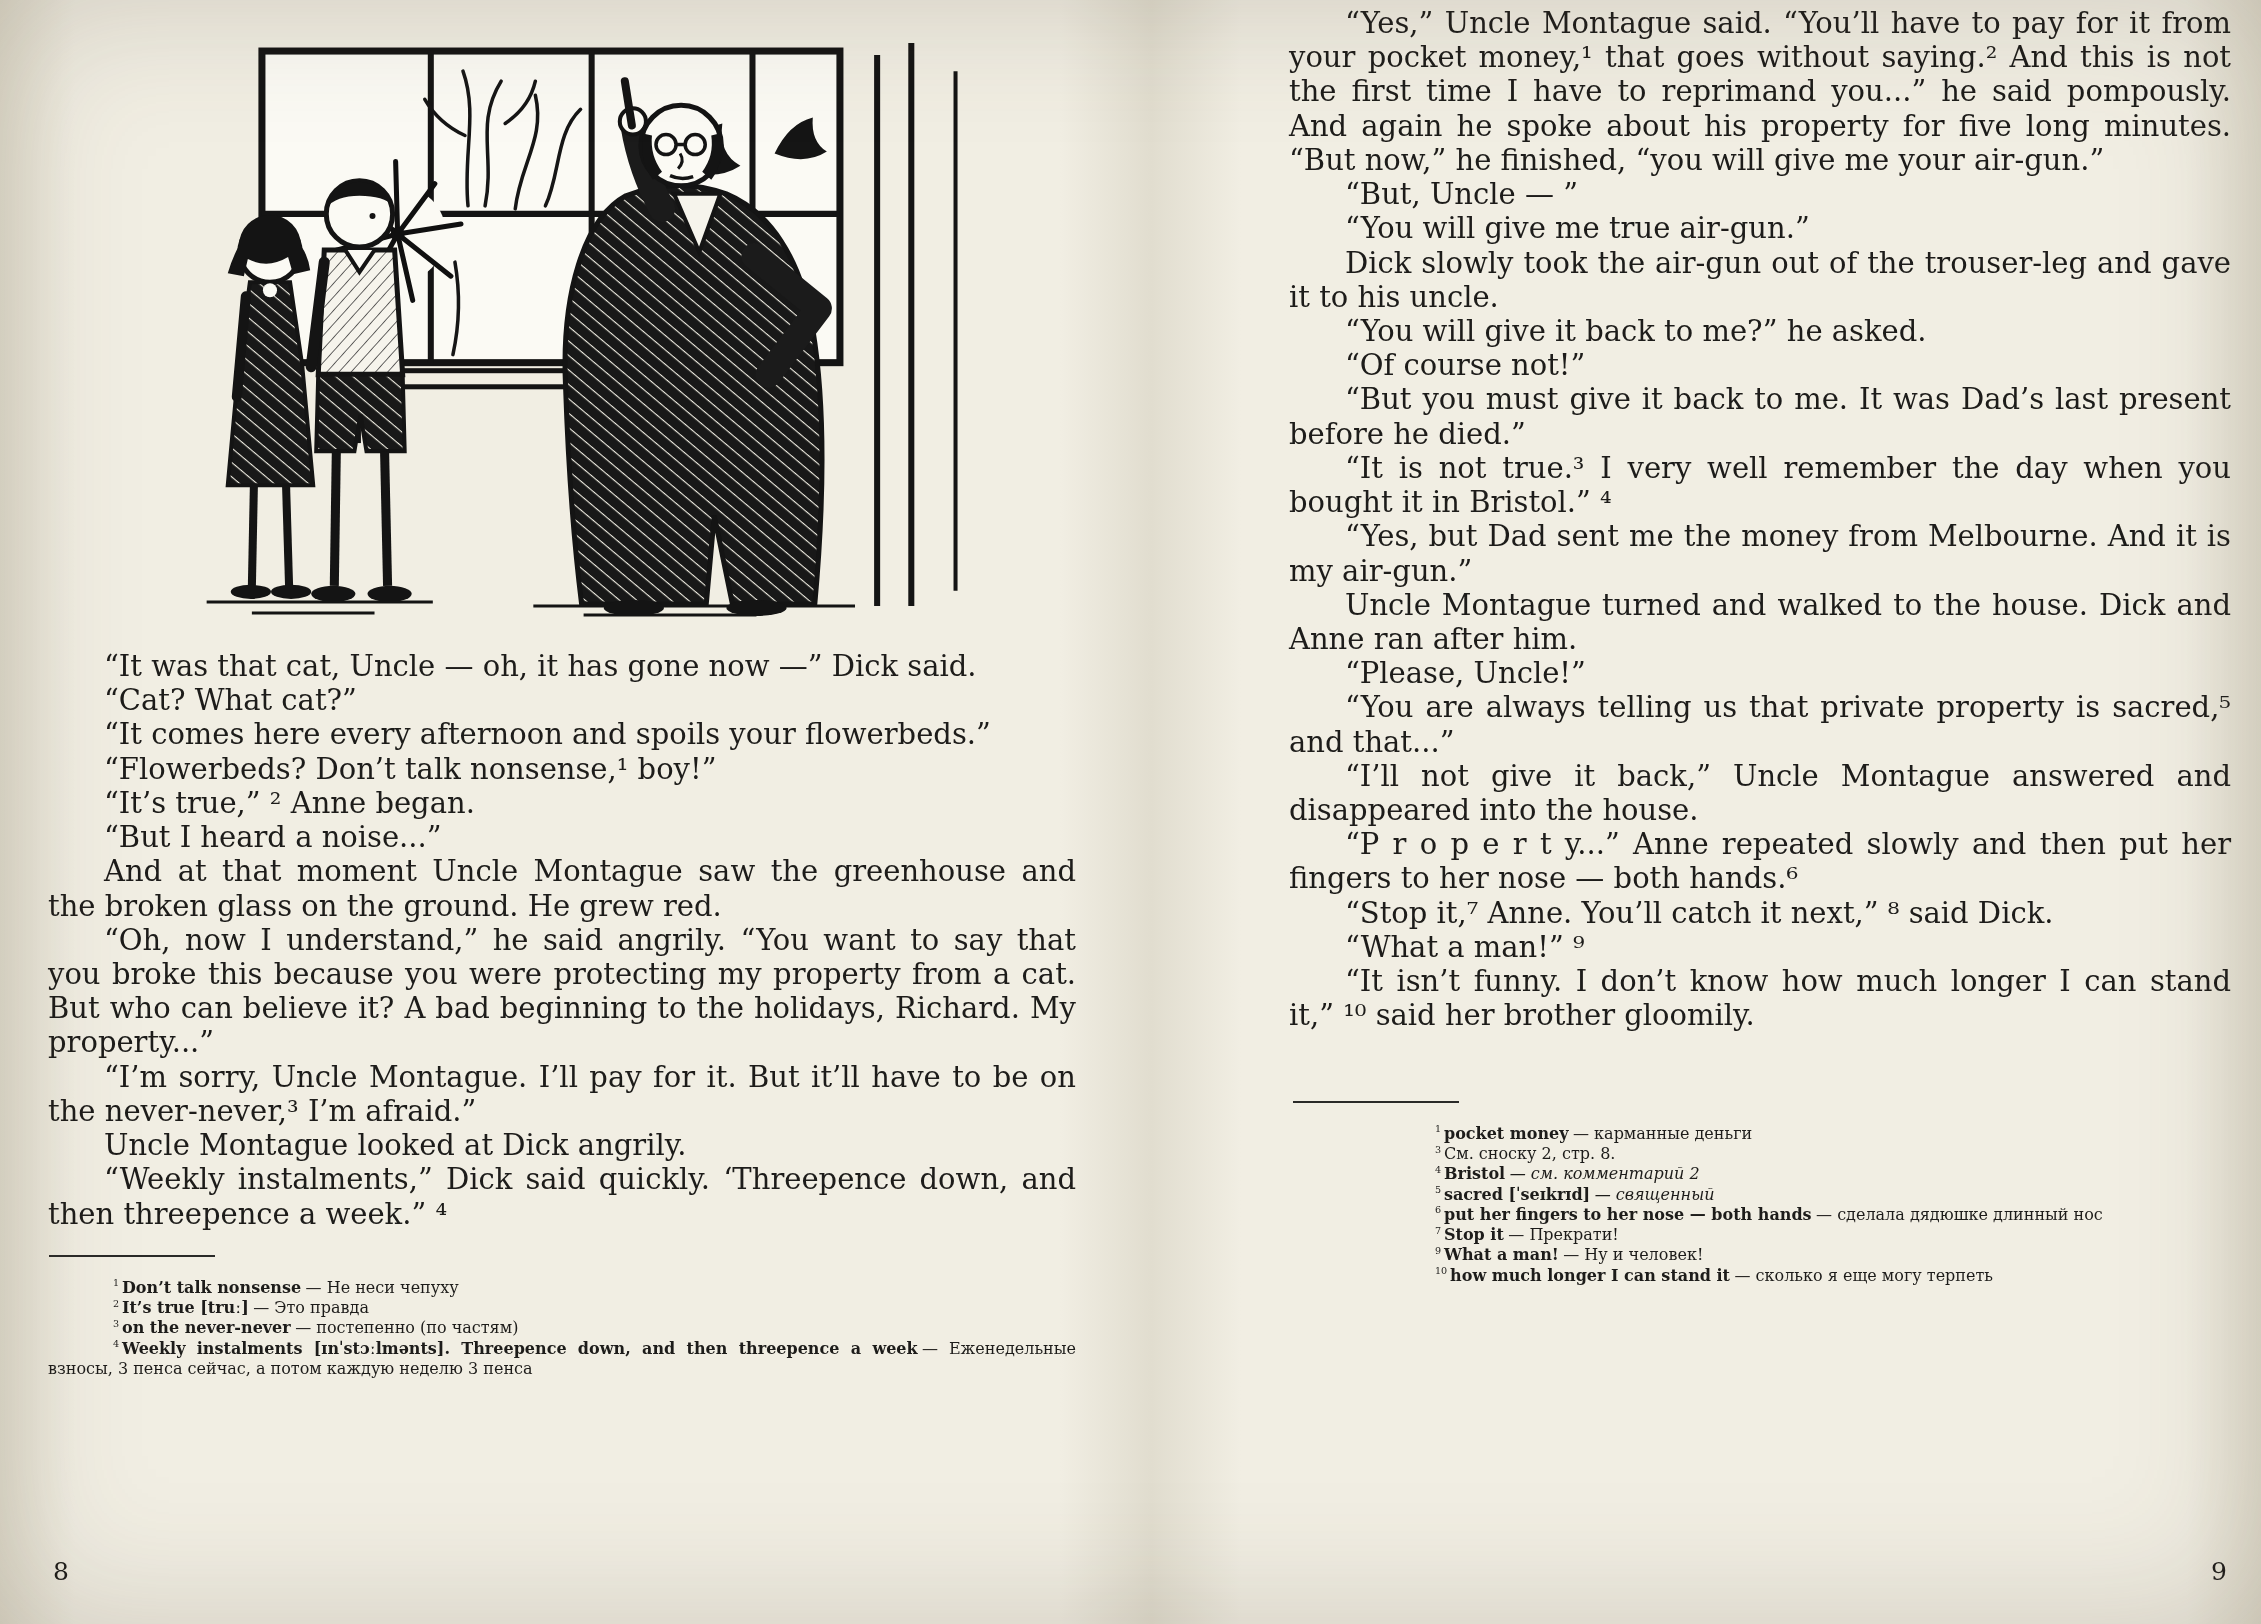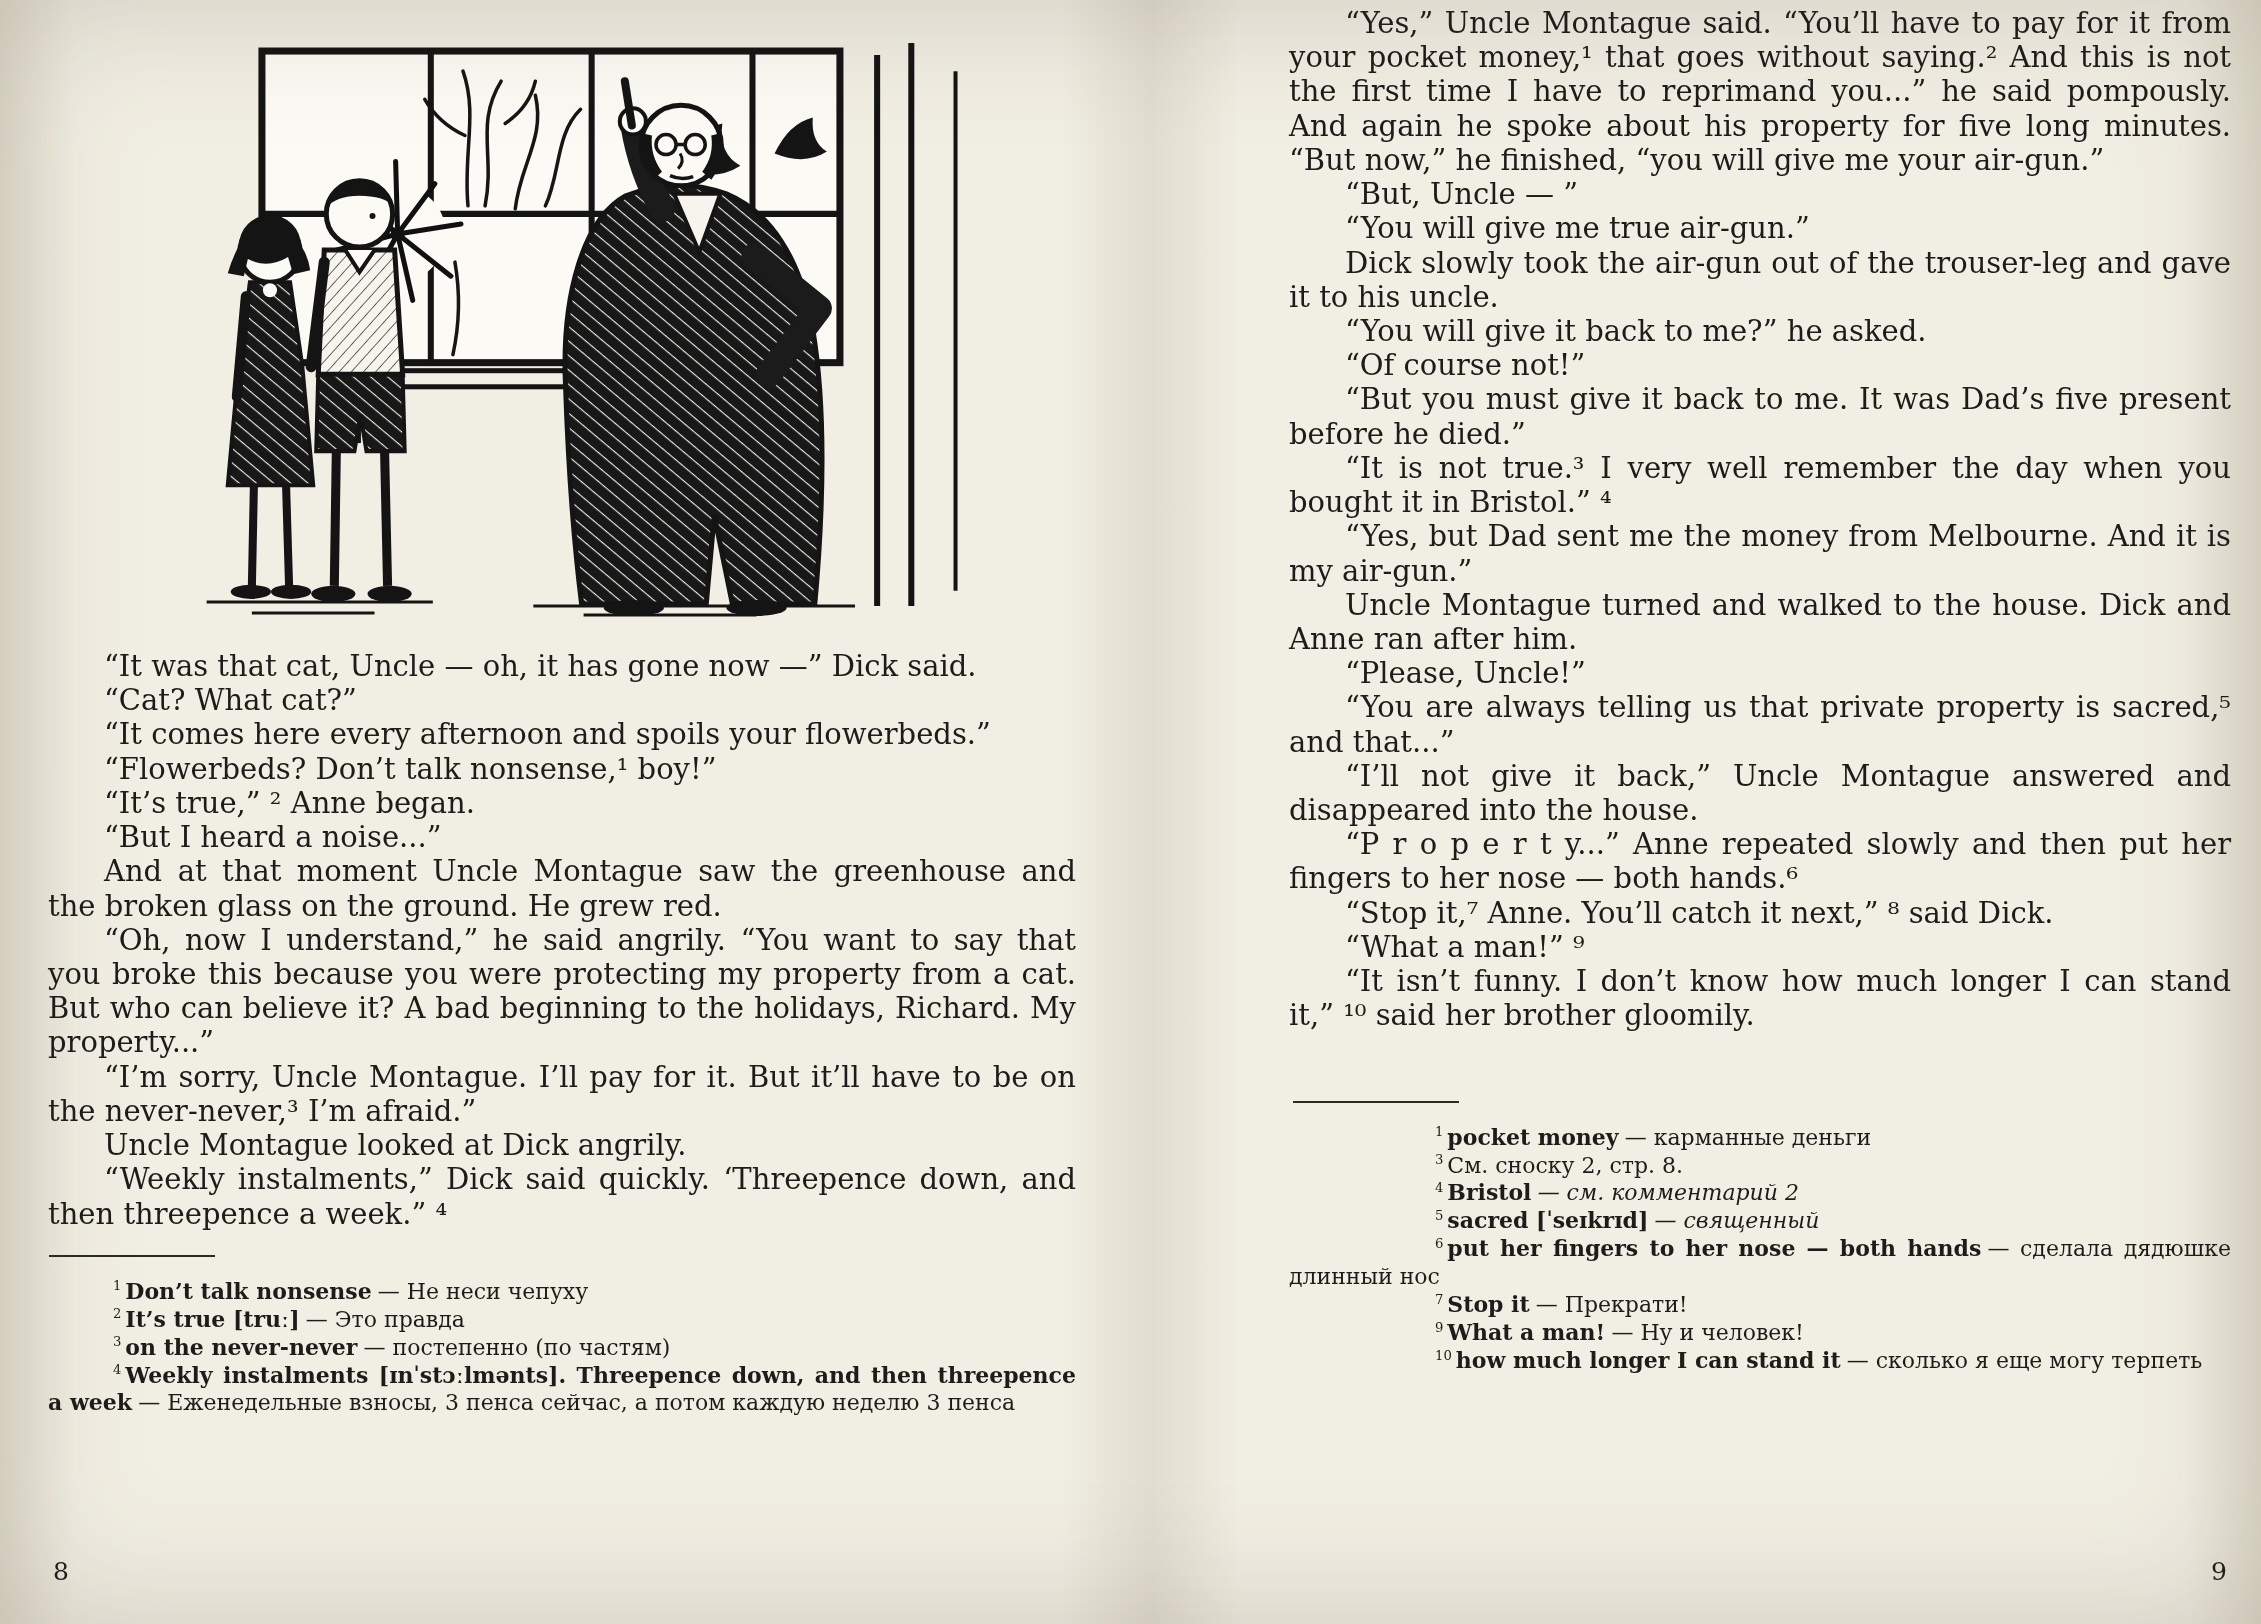--- a/index.html
+++ b/index.html
@@ -21,21 +21,21 @@
   .illustration { width: 915px; height: 578px; margin: 43px 0 28px 58px; }
   .illustration svg { width: 100%; height: 100%; display: block; }
 
   .body-text { font-size: 29px; line-height: 1.18; text-align: justify; }
   .page-right .body-text { margin-top: 6px; }
   .para { margin: 0; text-indent: 56px; }
 
   .fn-rule { width: 166px; border: 0; border-top: 2.5px solid #2a2a28; margin: 24px 0 21px 1px; }
   .page-right .fn-rule { margin-top: 68px; margin-left: 4px; }
 
-  .footnotes { font-size: 22px; line-height: 1.27; text-align: justify; }
+  .footnotes { font-size: 16px; line-height: 1.27; text-align: justify; }
   .fn { margin: 0; text-indent: 65px; }
   .page-right .fn { text-indent: 146px; }
   .fn sup { font-size: .6em; line-height: 0; margin-right: .3em; }
   .fn-en { font-weight: 700; }
   .fn-en:not(:empty) { margin-right: .28em; }
   .page-right .footnotes .fn:nth-child(3) .fn-ru,
   .page-right .footnotes .fn:nth-child(4) .fn-ru { font-style: italic; }
 
   .page-num { position: absolute; bottom: 39px; font-size: 25px; }
   .page-left  .page-num { left: 5px; }
@@ -193,21 +193,21 @@
 
 <div class="page page-right">
 
   <div class="body-text">
     <p class="para">“Yes,” Uncle Montague said. “You’ll have to pay for it from your pocket money,¹ that goes without saying.² And this is not the first time I have to reprimand you...” he said pompously. And again he spoke about his property for five long minutes. “But now,” he finished, “you will give me your air-gun.”</p>
     <p class="para">“But,  Uncle — ”</p>
     <p class="para">“You will give me true air-gun.”</p>
     <p class="para">Dick slowly took the air-gun out of the trouser-leg and gave it to his uncle.</p>
     <p class="para">“You will give it back to me?” he asked.</p>
     <p class="para">“Of course not!”</p>
-    <p class="para">“But you must give it back to me. It was Dad’s five present before he died.”</p>
+    <p class="para">“But you must give it back to me. It was Dad’s last present before he died.”</p>
     <p class="para">“It is not true.³ I very well remember the day when you bought it in Bristol.” ⁴</p>
     <p class="para">“Yes, but Dad sent me the money from Melbourne. And it is my air-gun.”</p>
     <p class="para">Uncle Montague turned and walked to the house. Dick and Anne ran after him.</p>
     <p class="para">“Please, Uncle!”</p>
     <p class="para">“You are always telling us that private property is sacred,⁵ and that...”</p>
     <p class="para">“I’ll not give it back,” Uncle Montague answered and disappeared into the house.</p>
     <p class="para">“P r o p e r t y...” Anne repeated slowly and then put her fingers to her nose — both hands.⁶</p>
     <p class="para">“Stop it,⁷ Anne. You’ll catch it next,” ⁸ said Dick.</p>
     <p class="para">“What a man!” ⁹</p>
     <p class="para">“It isn’t funny. I don’t know how much longer I can stand it,” ¹⁰ said her brother gloomily.</p>

